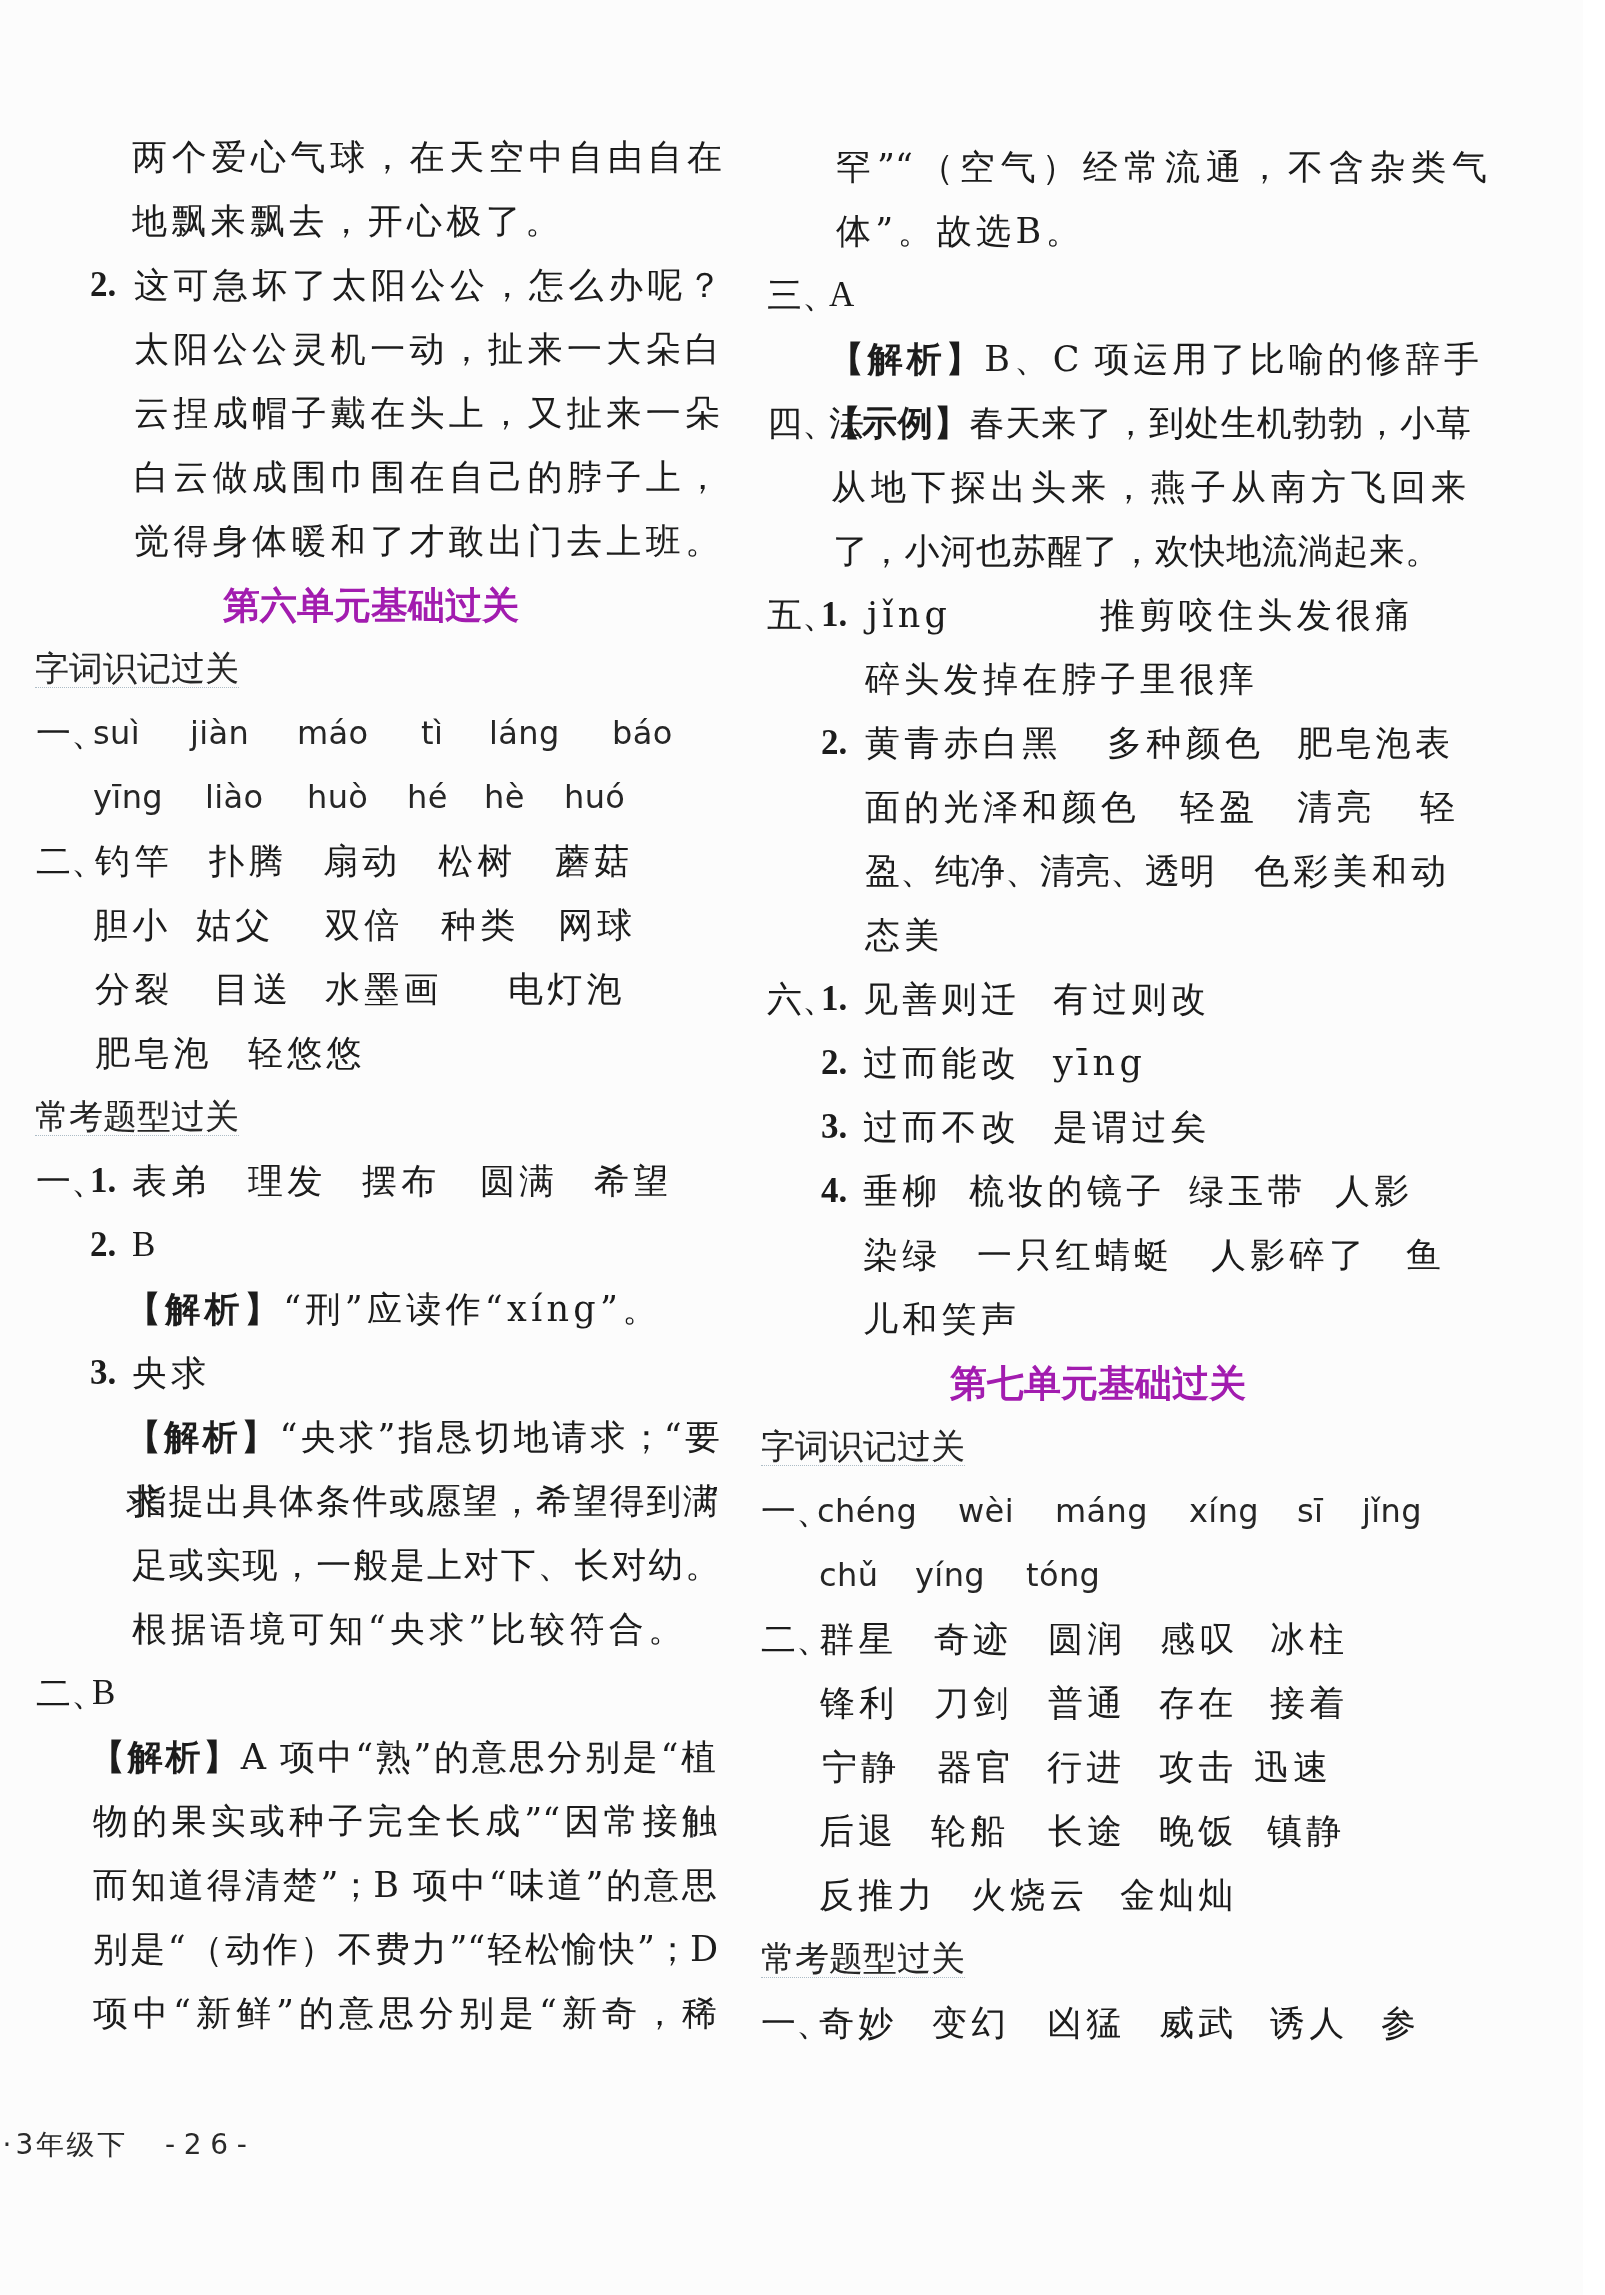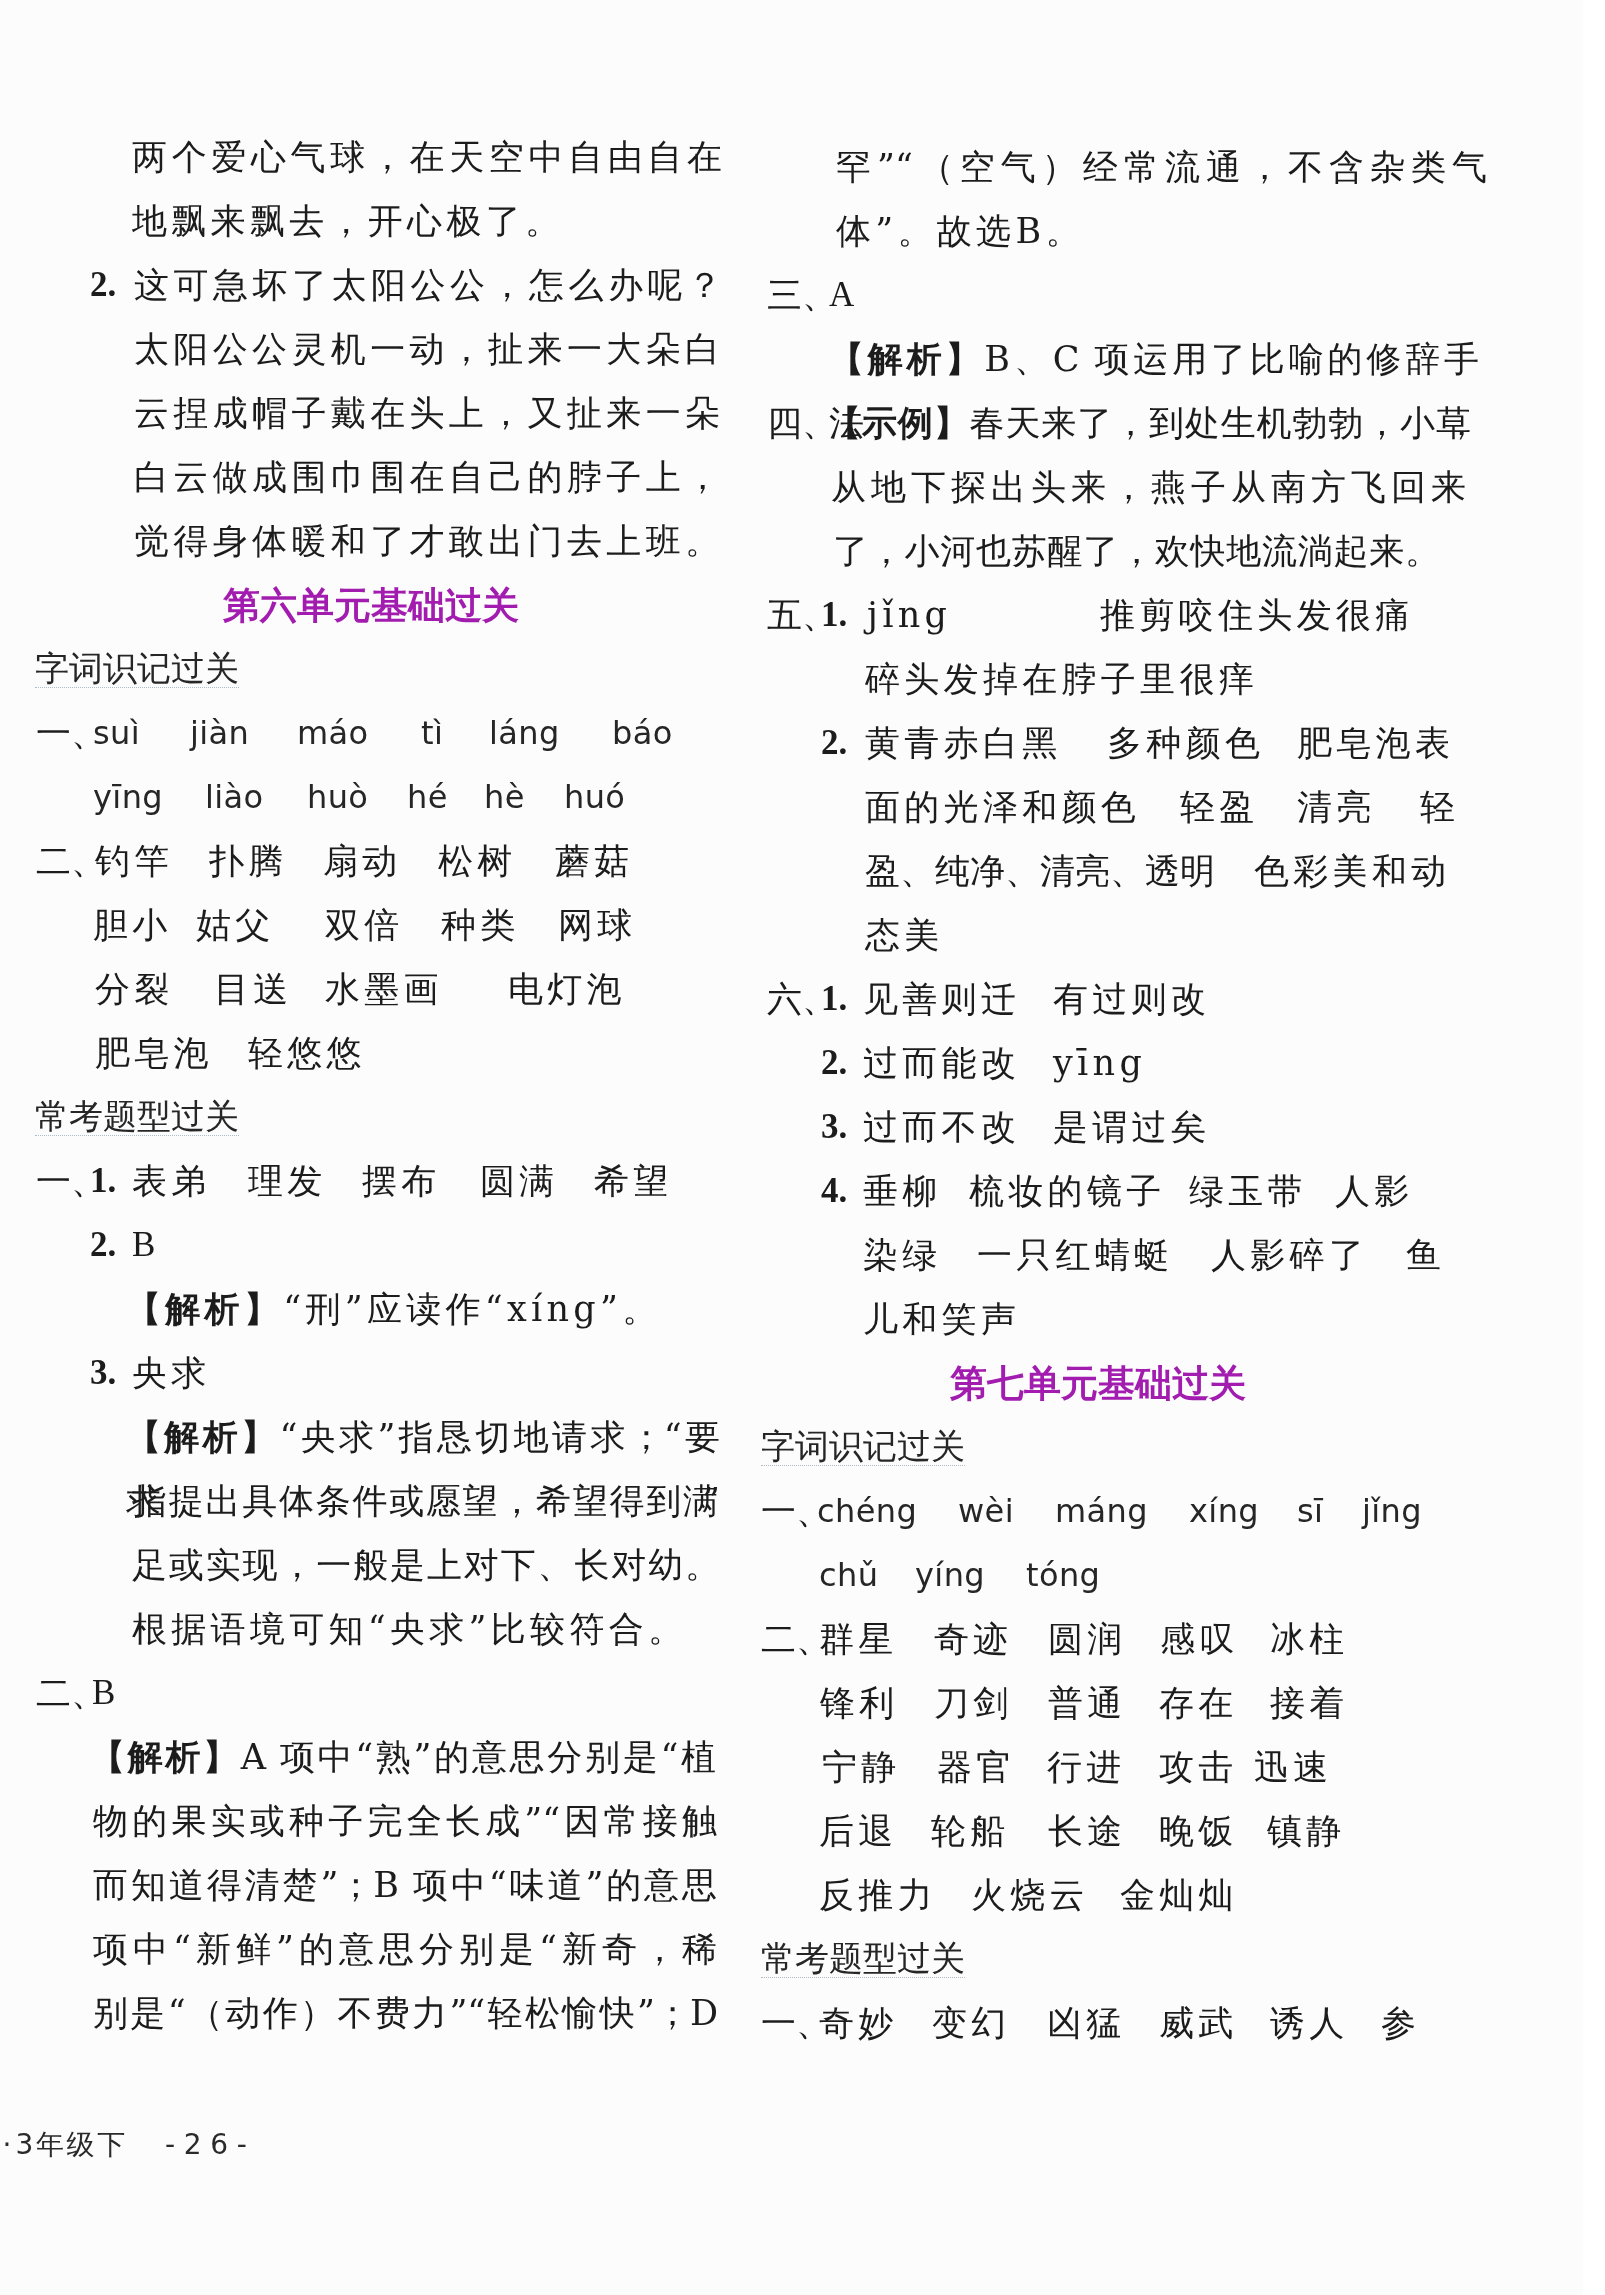--- a/index.html
+++ b/index.html
@@ -162,24 +162,24 @@
     <div class="row">
       <div class="t j" style="left:90px;width:626px"><span class="tag">【解析】</span><span>A 项中“熟”的意思分别是“植</span></div>
     </div>
     <div class="row">
       <div class="t j" style="left:93px;width:624px">物的果实或种子完全长成”“因常接触</div>
     </div>
     <div class="row">
       <div class="t j" style="left:93px;width:624px">而知道得清楚”；B 项中“味道”的意思</div>
     </div>
     <div class="row">
+      <div class="t j" style="left:93px;width:625px">别是“（动作）不费力”“轻松愉快”；D</div>
+    </div>
+    <div class="row">
       <div class="t j" style="left:93px;width:624px">项中“新鲜”的意思分别是“新奇，稀</div>
-    </div>
-    <div class="row">
-      <div class="t j" style="left:93px;width:625px">别是“（动作）不费力”“轻松愉快”；D</div>
     </div>
   </div>
 
   <div class="col col-right">
 
     <div class="row">
       <div class="t j" style="left:836px;width:651px">罕”“（空气）经常流通，不含杂类气</div>
     </div>
     <div class="row">
       <div class="t" style="left:836px">体”。故选B。</div>

